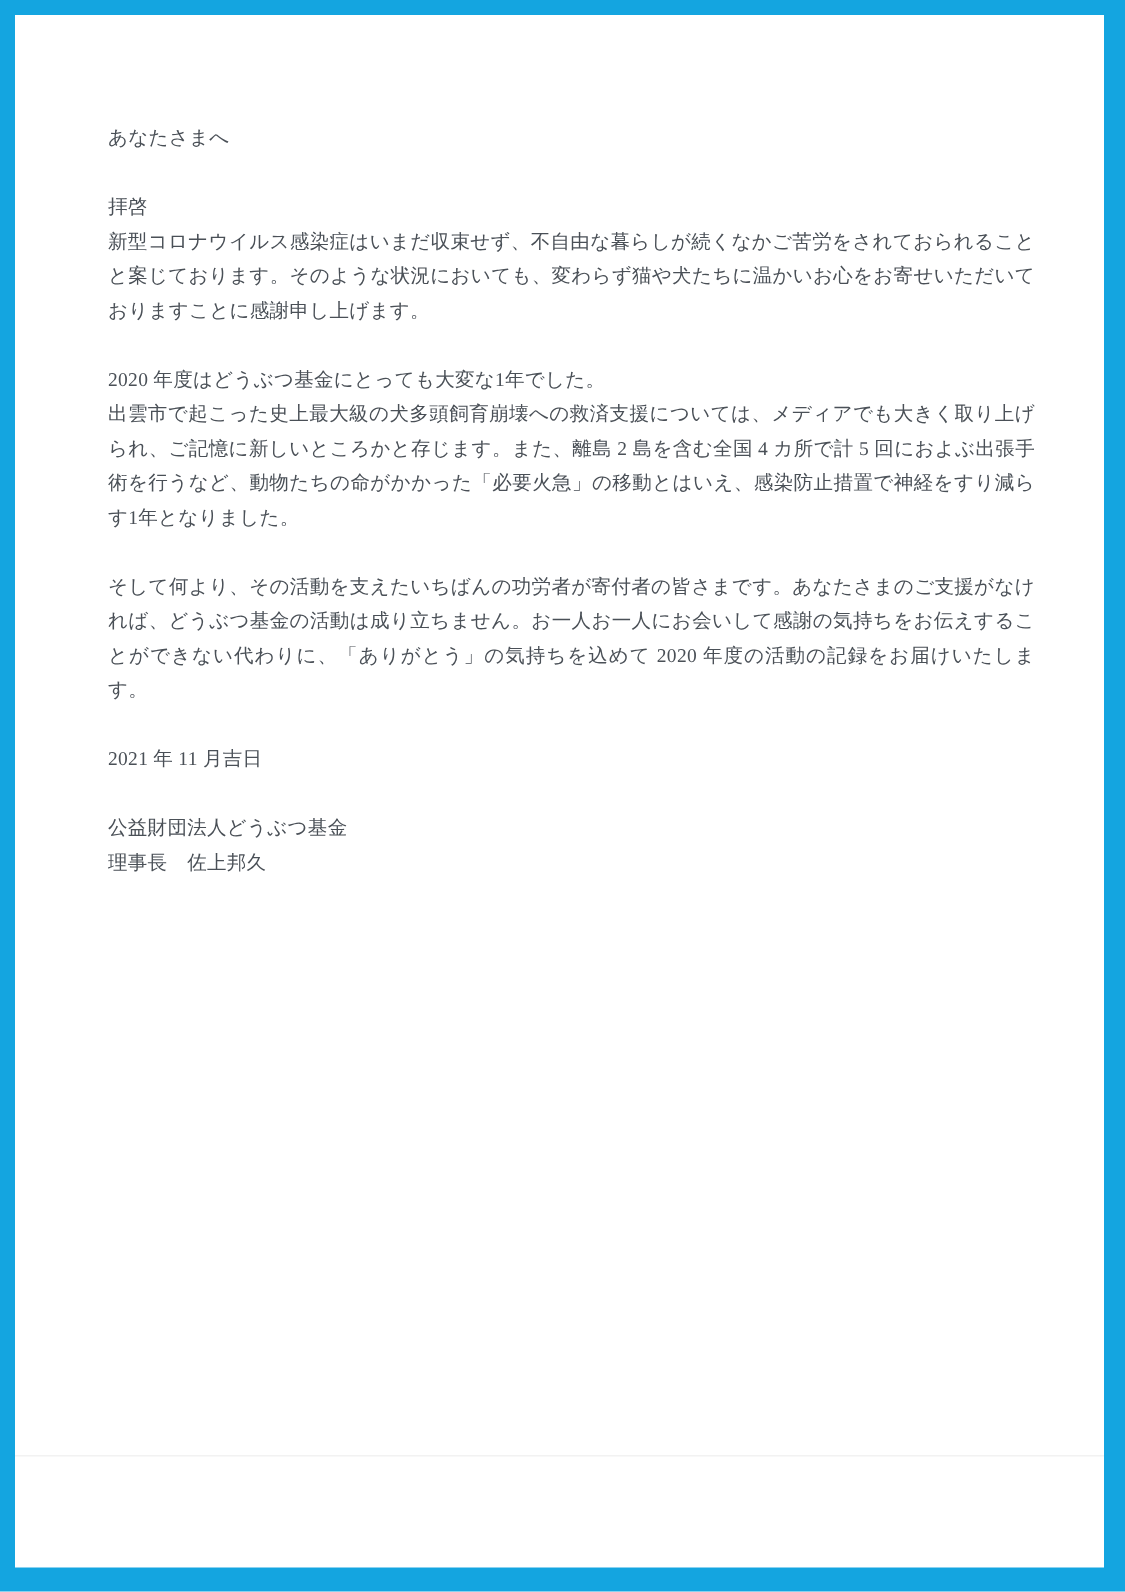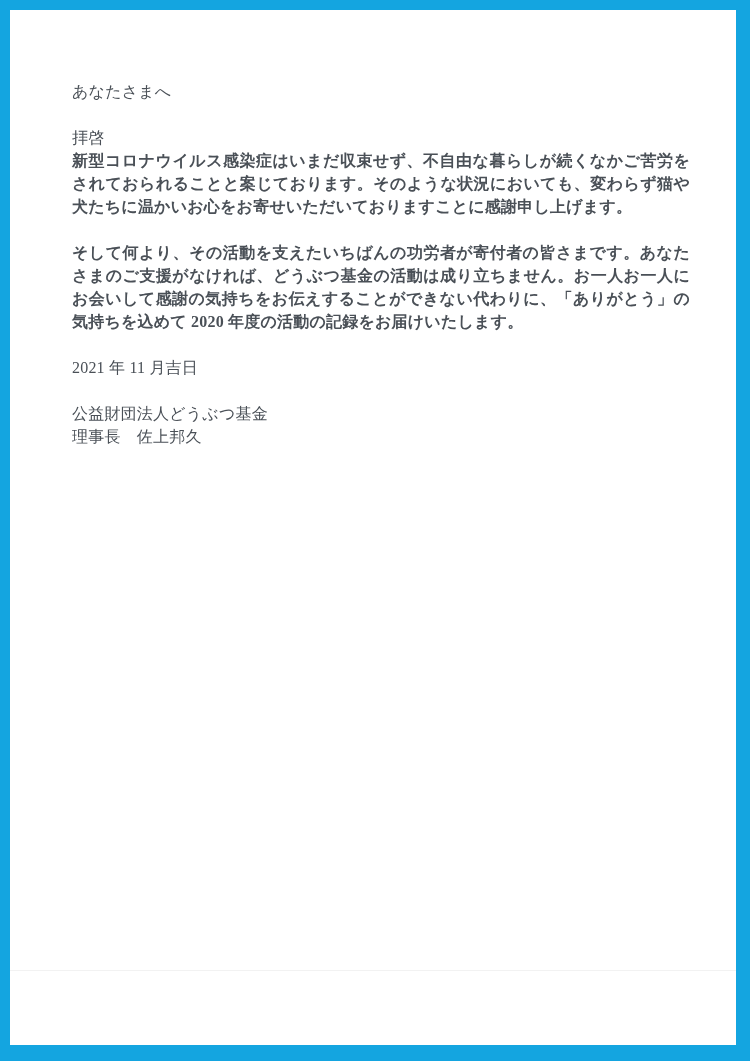--- a/index.html
+++ b/index.html
@@ -21,31 +21,31 @@
     right: 14px;
     bottom: 16px;
     background: #ffffff;
   }
   .letter {
     position: absolute;
     left: 62px;   
     right: 46px;  
     top: 0;
     color: #4a5057;
-    font-size: 16px;
+    font-size: 13px;
     line-height: 23px;
     text-align: justify;
     letter-spacing: 0.2px;
   }
   .letter p { margin: 0; }
   .salutation {
     padding-top: 70px;   
     margin-bottom: 23px !important;  
   }
-  .group { margin-bottom: 23px; font-weight: bold; }
+  .group { margin-bottom: 23px; }
   .group:last-of-type { margin-bottom: 0; }
   .closing {
     text-align: right;
     margin-bottom: 23px !important;
   }
   .date-line { margin-bottom: 23px !important; }
   .scan-artifact {
     position: absolute;
     left: 0;
     right: 0;
@@ -63,20 +63,24 @@
 
     <p class="salutation">あなたさまへ</p>
 
     <p class="opening">拝啓</p>
 
     <div class="group">
       <p>新型コロナウイルス感染症はいまだ収束せず、不自由な暮らしが続くなかご苦労をされておられることと案じております。そのような状況においても、変わらず猫や犬たちに温かいお心をお寄せいただいておりますことに感謝申し上げます。</p>
     </div>
 
 
+    <div class="group">
+      <p>2020 年度はどうぶつ基金にとっても大変な1年でした。</p>
+      <p>出雲市で起こった史上最大級の犬多頭飼育崩壊への救済支援については、メディアでも大きく取り上げられ、ご記憶に新しいところかと存じます。また、離島 2 島を含む全国 4 カ所で計 5 回におよぶ出張手術を行うなど、動物たちの命がかかった「必要火急」の移動とはいえ、感染防止措置で神経をすり減らす1年となりました。</p>
+    </div>
 
 
     <div class="group">
       <p>そして何より、その活動を支えたいちばんの功労者が寄付者の皆さまです。あなたさまのご支援がなければ、どうぶつ基金の活動は成り立ちません。お一人お一人にお会いして感謝の気持ちをお伝えすることができない代わりに、「ありがとう」の気持ちを込めて 2020 年度の活動の記録をお届けいたします。</p>
     </div>
 
 
 
     <p class="date-line">2021 年 11 月吉日</p>
 

